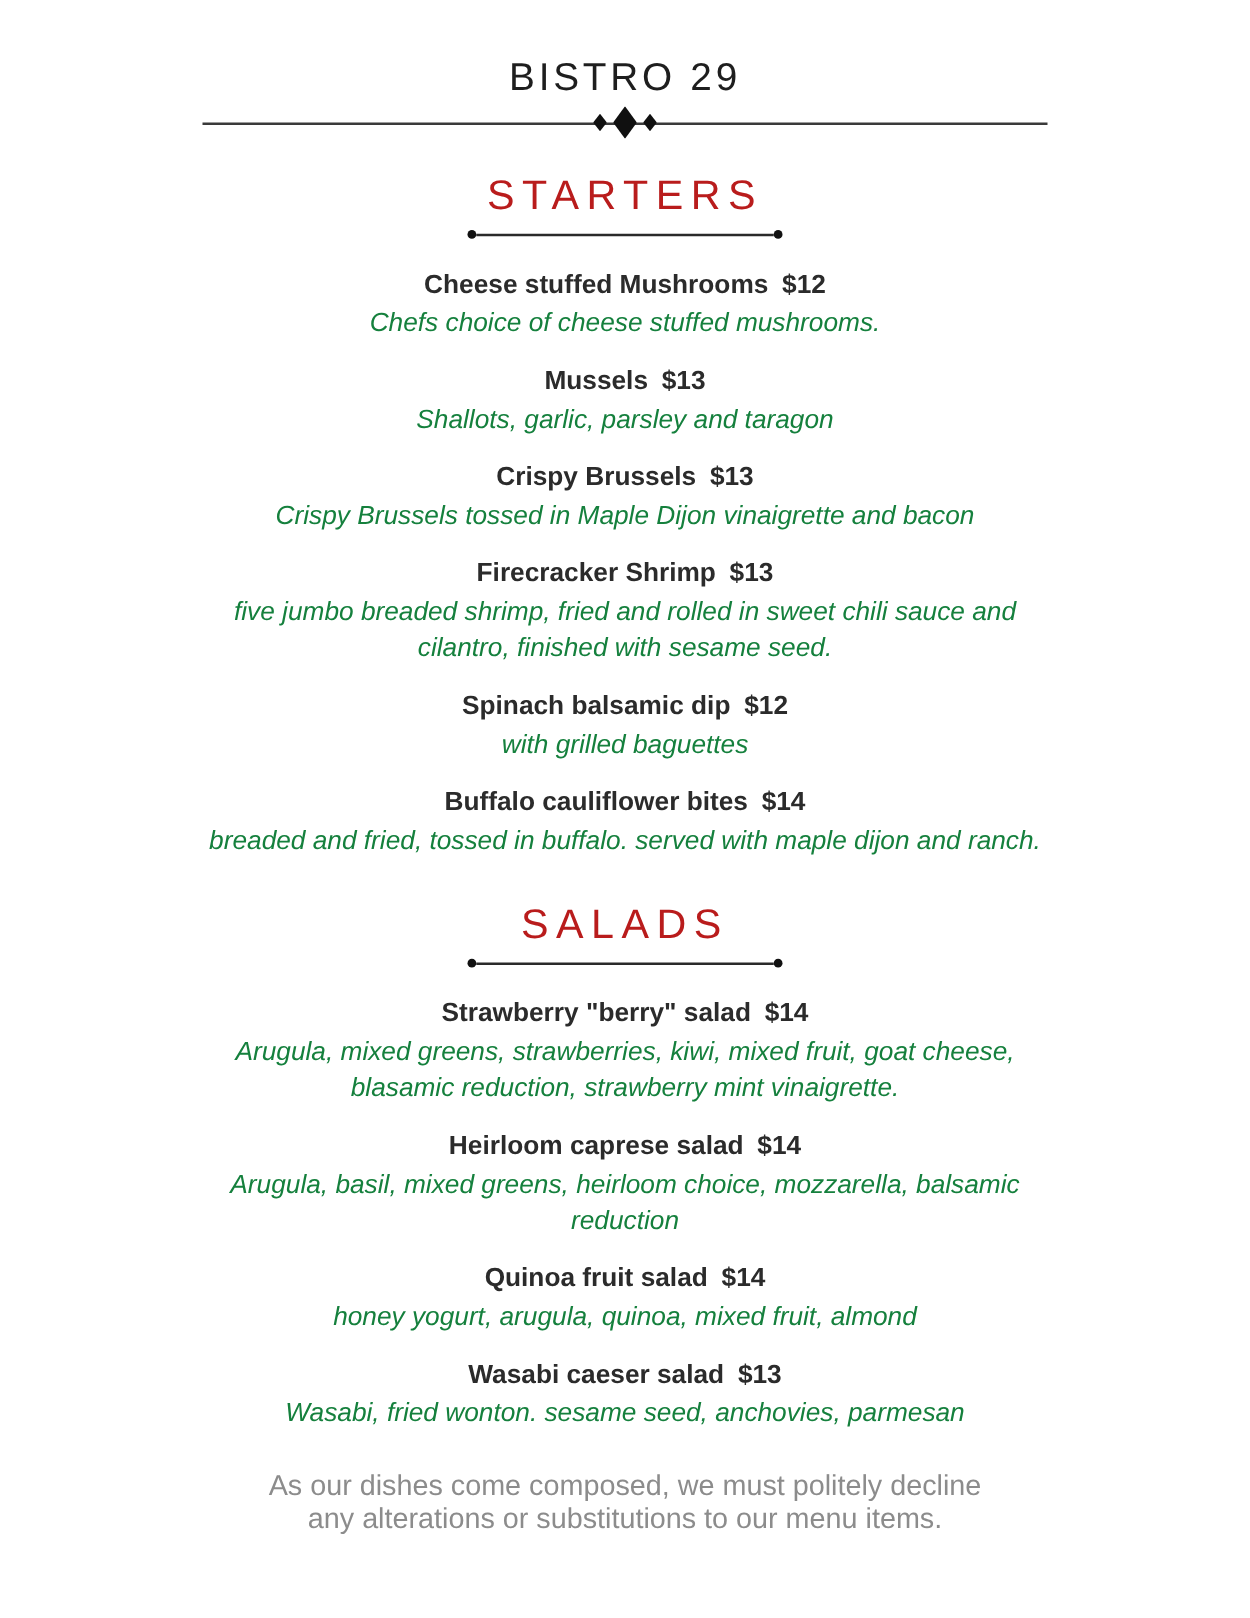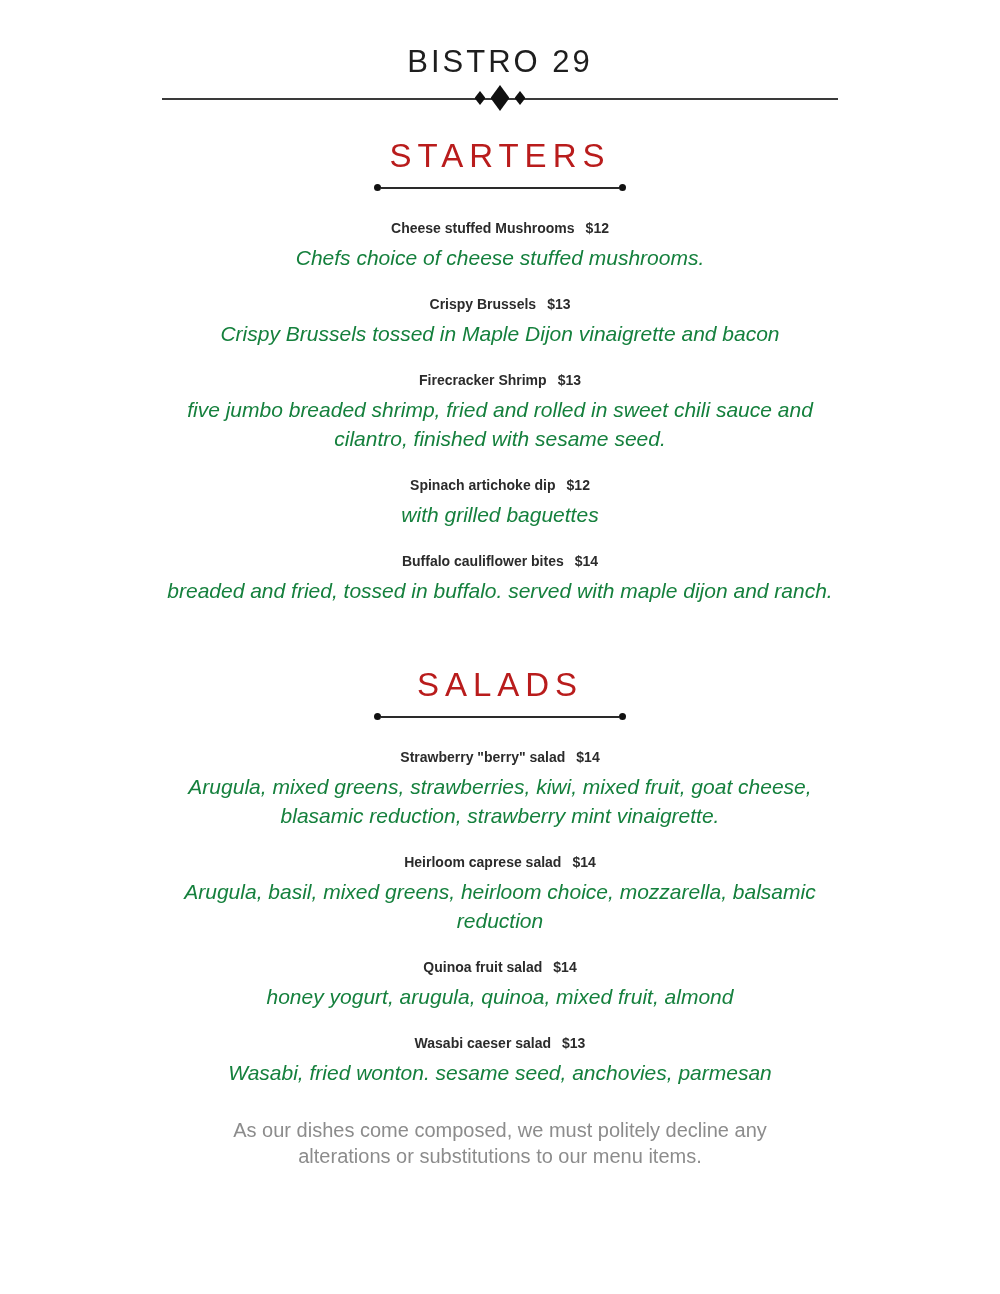--- a/index.html
+++ b/index.html
@@ -12,35 +12,35 @@
   .title { text-align: center; font-size: 31px; font-weight: 400; letter-spacing: 3px; color: #1e1e1e; line-height: 36px; }
   .divider { position: relative; width: 676px; height: 20px; margin: 8px auto 0; }
   .divider .hline { position: absolute; left: 0; right: 0; top: 50%; border-top: 2px solid #3a3a3a; }
   .divider .dias { position: absolute; left: 50%; top: 50%; transform: translate(-50%,-50%); display: flex; align-items: center; gap: 5px; }
   .dia { background: #101010; clip-path: polygon(50% 0, 100% 50%, 50% 100%, 0 50%); }
   .dia.s { width: 11px; height: 14px; }
   .dia.l { width: 19px; height: 26px; }
 
   
   .menu-section { margin-top: 28px; text-align: center; }
-  .menu-section + .menu-section { margin-top: 60px; }
+  .menu-section + .menu-section { margin-top: 32px; }
   .section-title { font-size: 33px; font-weight: 400; letter-spacing: 6px; color: #b91c1c; line-height: 40px; }
   .section-underline { display: flex; align-items: center; justify-content: center; margin: 8px auto 22px; }
   .section-underline .dot { width: 7px; height: 7px; border-radius: 50%; background: #111111; flex: 0 0 auto; }
   .section-underline .uline { width: 238px; border-top: 2px solid #2a2a2a; }
 
   
   .menu-item { margin-bottom: 17px; }
   .item-header { line-height: 29px; }
-  .item-name, .item-price { font-weight: 700; font-size: 14px; color: #2b2b2b; }
+  .item-name, .item-price { font-weight: 700; font-size: 21px; color: #2b2b2b; }
   .item-price { margin-left: 11px; }
   .item-desc { font-style: italic; font-size: 21px; color: #15803d; line-height: 29px; max-width: 700px; margin: 0 auto; }
 
   
-  .footnote { text-align: center; font-size: 20px; color: #8c8c8c; line-height: 26px; max-width: 600px; margin: 30px auto 0; }
+  .footnote { text-align: center; font-size: 23px; color: #8c8c8c; line-height: 26px; max-width: 600px; margin: 30px auto 0; }
 </style>
 </head>
 <body>
 
 <div class="menu">
 
   <header>
     <h1 class="title">BISTRO 29</h1>
     <div class="divider">
       <span class="hline"></span>
@@ -62,39 +62,43 @@
     </div>
     <div class="section-items">
   <div class="menu-item">
     <div class="item-header">
       <span class="item-name">Cheese stuffed Mushrooms</span><span class="item-price">$12</span>
     </div>
     <div class="item-desc">Chefs choice of cheese stuffed mushrooms.</div>
   </div>
 
   <div class="menu-item">
+    <div class="item-header">
+      <span class="item-name">Mussels</span><span class="item-price">$13</span>
+    </div>
+    <div class="item-desc">Shallots, garlic, parsley and taragon</div>
   </div>
 
   <div class="menu-item">
     <div class="item-header">
       <span class="item-name">Crispy Brussels</span><span class="item-price">$13</span>
     </div>
     <div class="item-desc">Crispy Brussels tossed in Maple Dijon vinaigrette and bacon</div>
   </div>
 
   <div class="menu-item">
     <div class="item-header">
       <span class="item-name">Firecracker Shrimp</span><span class="item-price">$13</span>
     </div>
     <div class="item-desc">five jumbo breaded shrimp, fried and rolled in sweet chili sauce and cilantro, finished with sesame seed.</div>
   </div>
 
   <div class="menu-item">
     <div class="item-header">
-      <span class="item-name">Spinach artichoke dip</span><span class="item-price">$12</span>
+      <span class="item-name">Spinach balsamic dip</span><span class="item-price">$12</span>
     </div>
     <div class="item-desc">with grilled baguettes</div>
   </div>
 
   <div class="menu-item">
     <div class="item-header">
       <span class="item-name">Buffalo cauliflower bites</span><span class="item-price">$14</span>
     </div>
     <div class="item-desc">breaded and fried, tossed in buffalo. served with maple dijon and ranch.</div>
   </div>

